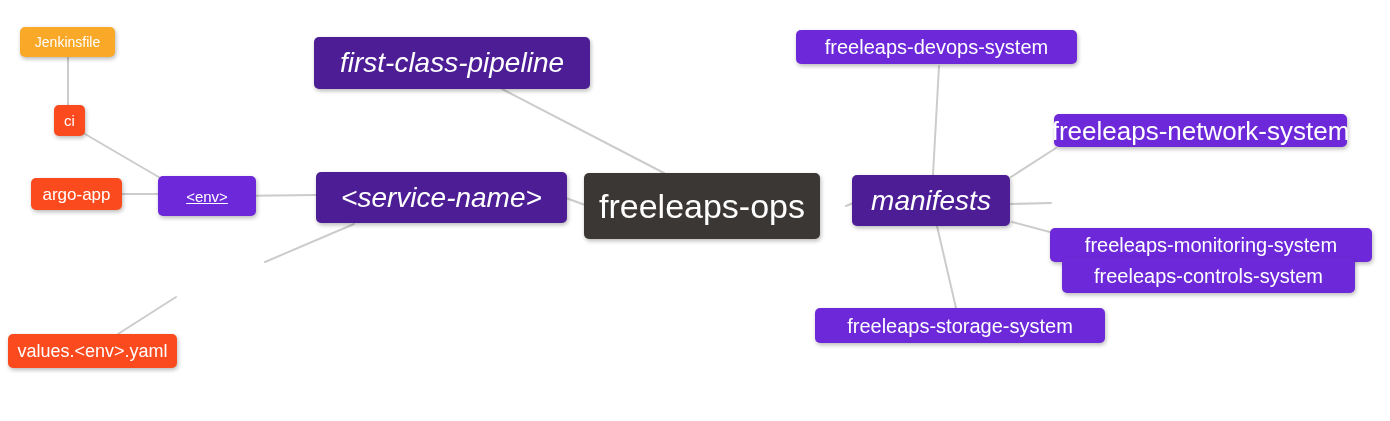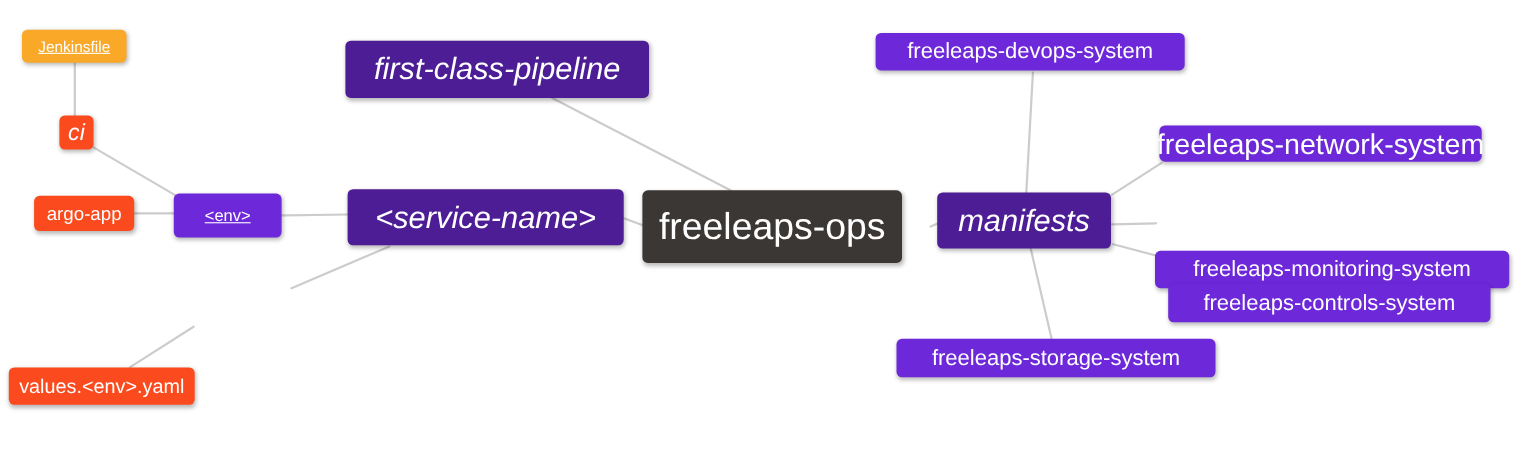--- a/index.html
+++ b/index.html
@@ -55,25 +55,25 @@
     <line x1="502" y1="89" x2="664" y2="173"></line>
     <line x1="566" y1="198" x2="585" y2="205"></line>
     <line x1="846" y1="206" x2="853" y2="203"></line>
     <line x1="939" y1="66" x2="933" y2="175"></line>
     <line x1="1011" y1="177" x2="1056" y2="148"></line>
     <line x1="1011" y1="204" x2="1051" y2="203"></line>
     <line x1="1012" y1="222" x2="1148" y2="258"></line>
     <line x1="937" y1="226" x2="956" y2="308"></line>
   </svg>
 
-  <div class="node amber" style="left:20px;  top:27px;  width:95px;  height:30px; font-size:14px;text-decoration:underline;">
+  <div class="node amber" style="left:20px;  top:27px;  width:95px;  height:30px; font-size:14px;">
     <span>Jenkinsfile</span>
   </div>
 
-  <div class="node red" style="left:54px;  top:105px; width:31px;  height:31px; font-size:21px;font-style:italic;">
+  <div class="node red" style="left:54px;  top:105px; width:31px;  height:31px; font-size:15px;">
     <span>ci</span>
   </div>
 
   <div class="node red" style="left:31px;  top:178px; width:91px;  height:32px; font-size:17px;">
     <span>argo-app</span>
   </div>
 
   <div class="node green" style="left:158px; top:176px; width:98px;  height:40px; font-size:15px;text-decoration:underline;">
     <span>&lt;env&gt;</span>
   </div>

